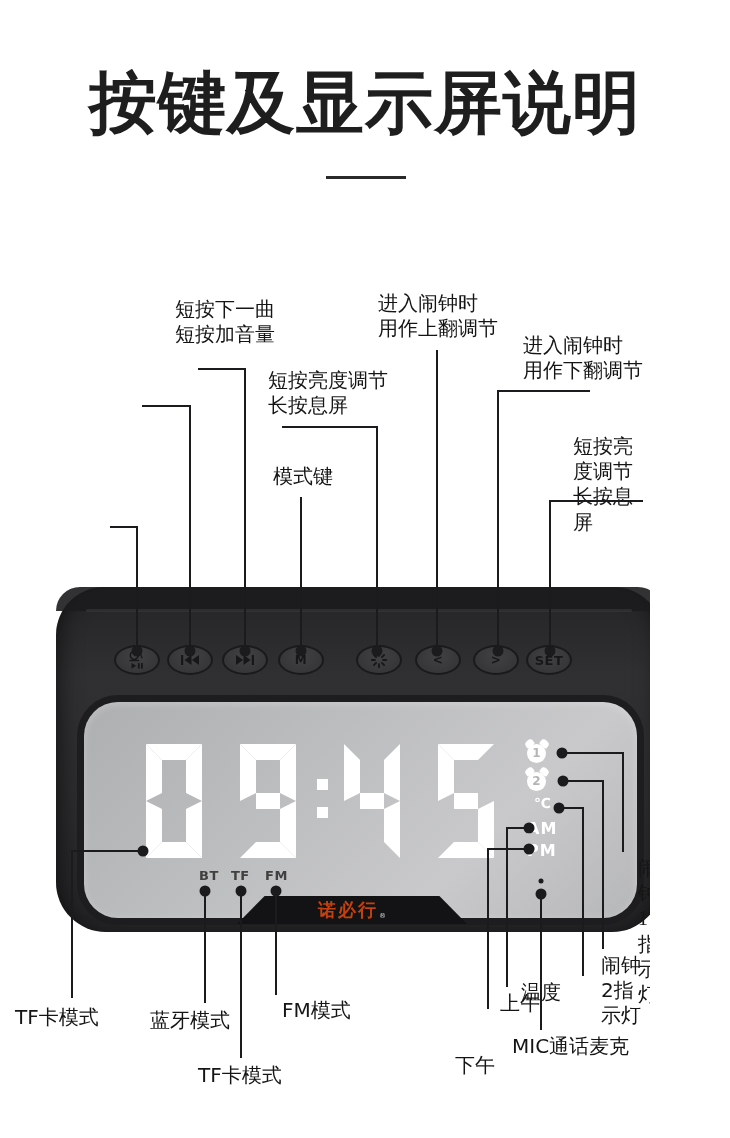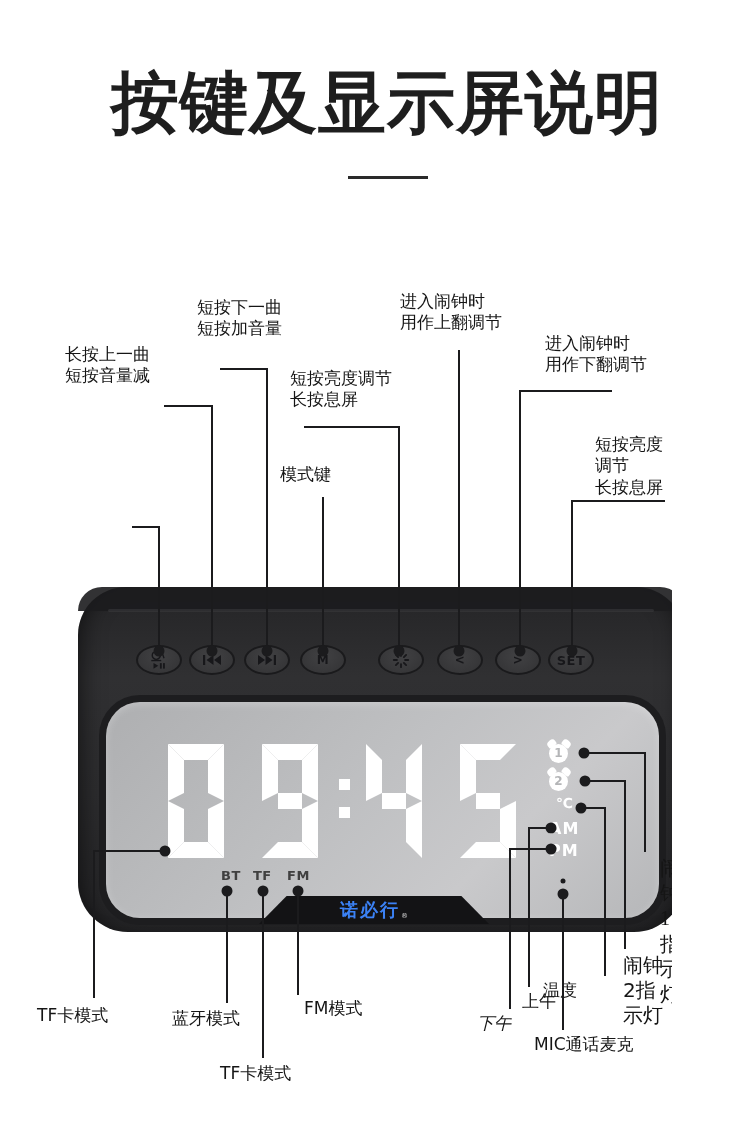--- a/index.html
+++ b/index.html
@@ -1,31 +1,31 @@
 <!DOCTYPE html>
 <html><head>
 <meta charset="utf-8">
 <style>
   html,body{margin:0;padding:0;}
   .page{
     position:relative; width:650px; height:1138px; background:#ffffff;
-    font-family:"DejaVu Sans","Liberation Sans",sans-serif; overflow:hidden;margin-left:22px;
+    font-family:"DejaVu Sans","Liberation Sans",sans-serif; overflow:hidden;
   }
   
   .title{
     position:absolute; left:0; top:58px; width:730px; text-align:center;
     font-size:68px; font-weight:800; letter-spacing:1px; color:#1e1e1e;
   }
   .divider{ position:absolute; left:326px; top:176px; width:80px; height:3px; background:#2a2a2a; }
   .subtitle{
     position:absolute; left:0; top:203px; width:730px; text-align:center;
     font-size:15px; font-weight:700; letter-spacing:3px; color:#3a3a3a;
   }
   
-  .lbl{ position:absolute; font-size:17px; line-height:1.26; color:#151515; white-space:pre-line; }
+  .lbl{ position:absolute; font-size:20px; line-height:1.26; color:#151515; white-space:pre-line; }
   .lbl.small{ font-size:20px; }
   
   .device-body{
     position:absolute; left:56px; top:587px; width:606px; height:345px;
     background:linear-gradient(180deg,#242426 0%,#303032 26%,#2c2c2e 60%,#232325 100%);
     border-radius:48px 48px 50px 50px;
     box-shadow:inset 16px 0 22px -12px rgba(0,0,0,.55), inset -16px 0 22px -12px rgba(0,0,0,.55);
   }
   .device-topface{
     position:absolute; left:56px; top:587px; width:606px; height:24px;
@@ -64,41 +64,39 @@
     border-radius:50% 50% 20% 20%;
   }
   .alarm-badge::before{ left:1px; transform:rotate(-38deg); }
   .alarm-badge::after{ right:3px; transform:rotate(38deg); }
   .mode-ind{ position:absolute; top:868px; font-size:13px; font-weight:700; color:#404040; letter-spacing:.5px; }
   .logo-bar{
     position:absolute; left:237px; top:896px; width:230px; height:28px;
     background:#131315; clip-path:polygon(12% 0, 88% 0, 100% 100%, 0 100%);
     display:flex; align-items:center; justify-content:center;
   }
-  .logo-bar .brand{ color:#3b82f6; font-size:18px; font-weight:700; letter-spacing:2px; }
+  .logo-bar .brand{ color:#c2410c; font-size:18px; font-weight:700; letter-spacing:2px; }
   .logo-bar .reg{ color:#d8d8d8; font-size:7px; align-self:flex-end; margin:0 0 4px 1px; }
   
   .overlay{ position:absolute; left:0; top:0; z-index:10; }
   .clock-svg{ position:absolute; left:140px; top:742px; z-index:3; }
 </style>
 </head>
 <body>
 
 <div class="page">
 
   <div class="title">按键及显示屏说明</div>
   <div class="divider"></div>
 
   <div class="lbl" style="left:175px;top:297px;">短按下一曲
 短按加音量</div>
-  <div class="lbl" style="left:43px;top:344px;">长按上一曲
-短按音量减</div>
   <div class="lbl" style="left:268px;top:368px;">短按亮度调节
 长按息屏</div>
-  <div class="lbl" style="left:258px;top:464px;">模式键</div>
+  <div class="lbl" style="left:273px;top:464px;">模式键</div>
   <div class="lbl" style="left:378px;top:291px;">进入闹钟时
 用作上翻调节</div>
   <div class="lbl" style="left:523px;top:333px;">进入闹钟时
 用作下翻调节</div>
   <div class="lbl" style="left:573px;top:434px;">短按亮度调节
 长按息屏</div>
 
   <div class="device-body"></div>
   <div class="device-topface"></div>
   <div class="device-topedge"></div>
@@ -208,21 +206,21 @@
 
   <div class="logo-bar">
     <span class="brand">诺必行</span>
     <span class="reg">®</span>
   </div>
 
   <div class="lbl" style="left:15px;top:1005px;">TF卡模式</div>
   <div class="lbl" style="left:150px;top:1008px;">蓝牙模式</div>
   <div class="lbl" style="left:198px;top:1063px;">TF卡模式</div>
   <div class="lbl" style="left:282px;top:998px;">FM模式</div>
-  <div class="lbl" style="left:455px;top:1013px;font-style:italic;">下午</div>
+  <div class="lbl" style="left:455px;top:1053px;">下午</div>
   <div class="lbl" style="left:500px;top:991px;">上午</div>
   <div class="lbl" style="left:512px;top:1034px;">MIC通话麦克</div>
   <div class="lbl" style="left:521px;top:980px;">温度</div>
   <div class="lbl small" style="left:601px;top:953px;">闹钟2指示灯</div>
   <div class="lbl small" style="left:638px;top:856px;font-family:Liberation Serif, serif;">闹钟1指示灯</div>
 
   <svg class="overlay" width="730" height="1138" id="overlay">
       <polyline points="110,527 137,527 137,651" fill="none" stroke="#1b1b1d" stroke-width="2"></polyline>
       <circle cx="137" cy="651" r="5.5" fill="#1b1b1d"></circle>
       <polyline points="142,406 190,406 190,651" fill="none" stroke="#1b1b1d" stroke-width="2"></polyline>

